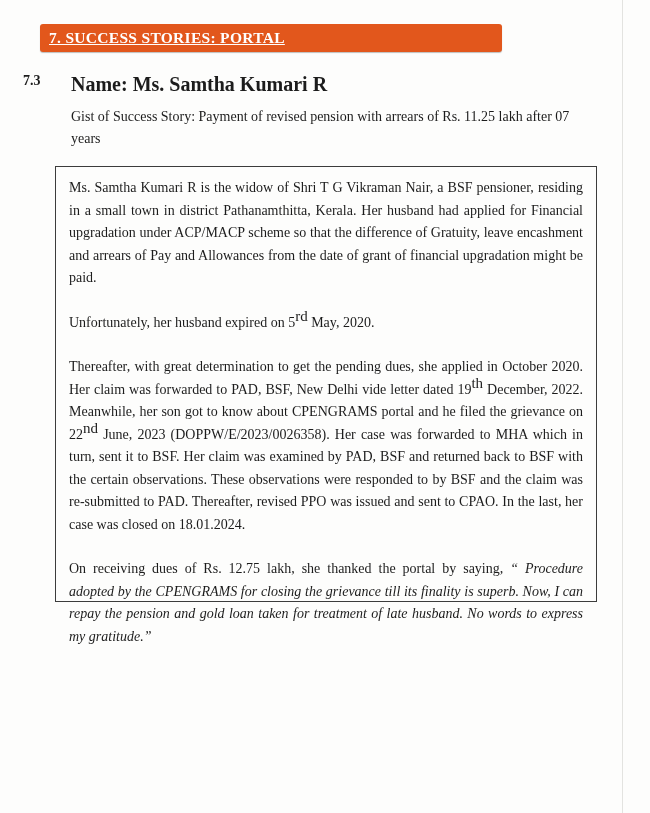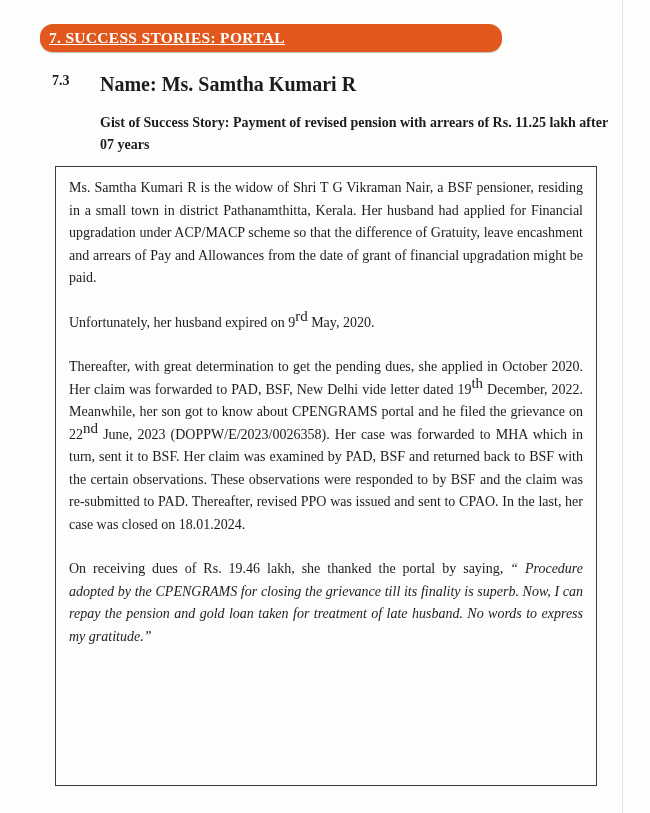--- a/index.html
+++ b/index.html
@@ -27,37 +27,37 @@
   }
   .banner-text {
     color:#ffffff;
     font-weight:bold;
     font-size:15.5px;
     text-decoration:underline;
     letter-spacing:0.3px;
     white-space:nowrap;
   }
   .section-row {
-    position:absolute; left:52px; top:73px;
+    position:absolute; left:23px; top:73px;
     display:flex; align-items:flex-start;
   }
   .sec-num {
     font-weight:bold; font-size:14px;
     width:48px; flex:0 0 48px;
   }
   .sec-text { width:524px; }
   .name-line { font-weight:bold; font-size:20px; }
   .gist-line {
-    font-weight:bold; font-size:14px;
-    margin-top:16px; line-height:22px;
+    font-weight:normal; font-size:14px;
+    margin-top:10px; line-height:22px;
     text-align:left;
   }
   .story-box {
     position:absolute; left:55px; top:166px;
-    width:542px; height:620px;
+    width:542px; height:436px;
     border:1px solid #3c3c3c;
     box-sizing:border-box;
     padding:10px 13px 0 13px;
     background:#fdfdfc;
   }
   .story-box p {
     margin:0 0 22px 0;
     font-size:14px;
     line-height:22.5px;
     text-align:justify;
@@ -66,32 +66,32 @@
   .b { font-weight:normal; }
   .i { font-style:italic; }
 </style>
 </head>
 <body>
 
 <div class="page">
 
   <div class="edge-line"></div>
 
-  <div class="banner" style="background: rgb(226, 87, 28); border-radius: 13px;">
+  <div class="banner" style="background: rgb(226, 87, 28);">
     <span class="banner-text">7. SUCCESS STORIES: PORTAL</span>
   </div>
 
   <div class="section-row">
     <span class="sec-num">7.3</span>
     <div class="sec-text">
       <div class="name-line">Name: Ms. Samtha Kumari R</div>
       <div class="gist-line">Gist of Success Story: Payment of revised pension with arrears of Rs. 11.25 lakh after 07 years</div>
     </div>
   </div>
 
   <div class="story-box">
       <p><span>Ms. Samtha Kumari R is the widow of Shri T G Vikraman Nair, a BSF pensioner, residing in a small town in district Pathanamthitta, Kerala. Her husband had applied for Financial upgradation under ACP/MACP scheme so that the difference of Gratuity, leave encashment and arrears of Pay and Allowances from the date of grant of financial upgradation might be paid.</span></p>
-      <p><span>Unfortunately, her husband expired on 9</span><sup>rd</sup><span> May, 2020.</span></p>
+      <p><span>Unfortunately, her husband expired on 5</span><sup>rd</sup><span> May, 2020.</span></p>
       <p><span>Thereafter, with great determination to get the pending dues, she applied in October 2020. Her claim was forwarded to PAD, BSF, New Delhi vide letter dated 19</span><sup>th</sup><span> December, 2022. Meanwhile, her son got to know about CPENGRAMS portal and he filed the grievance on 22</span><sup>nd</sup><span> June, 2023 </span><span class="b">(DOPPW/E/2023/0026358)</span><span>. Her case was forwarded to MHA which in turn, sent it to BSF. Her claim was examined by PAD, BSF and returned back to BSF with the certain observations. These observations were responded to by BSF and the claim was re-submitted to PAD. Thereafter, revised PPO was issued and sent to CPAO. In the last, her case was closed on 18.01.2024.</span></p>
-      <p><span>On receiving dues of Rs. 19.46 lakh, she thanked the portal by saying, </span><span class="b i">“ Procedure adopted by the CPENGRAMS for closing the grievance till its finality is superb. Now, I can repay the pension and gold loan taken for treatment of late husband. No words to express my gratitude.”</span></p>
+      <p><span>On receiving dues of Rs. 12.75 lakh, she thanked the portal by saying, </span><span class="b i">“ Procedure adopted by the CPENGRAMS for closing the grievance till its finality is superb. Now, I can repay the pension and gold loan taken for treatment of late husband. No words to express my gratitude.”</span></p>
     </div>
 
 </div>
 
 </body></html>

